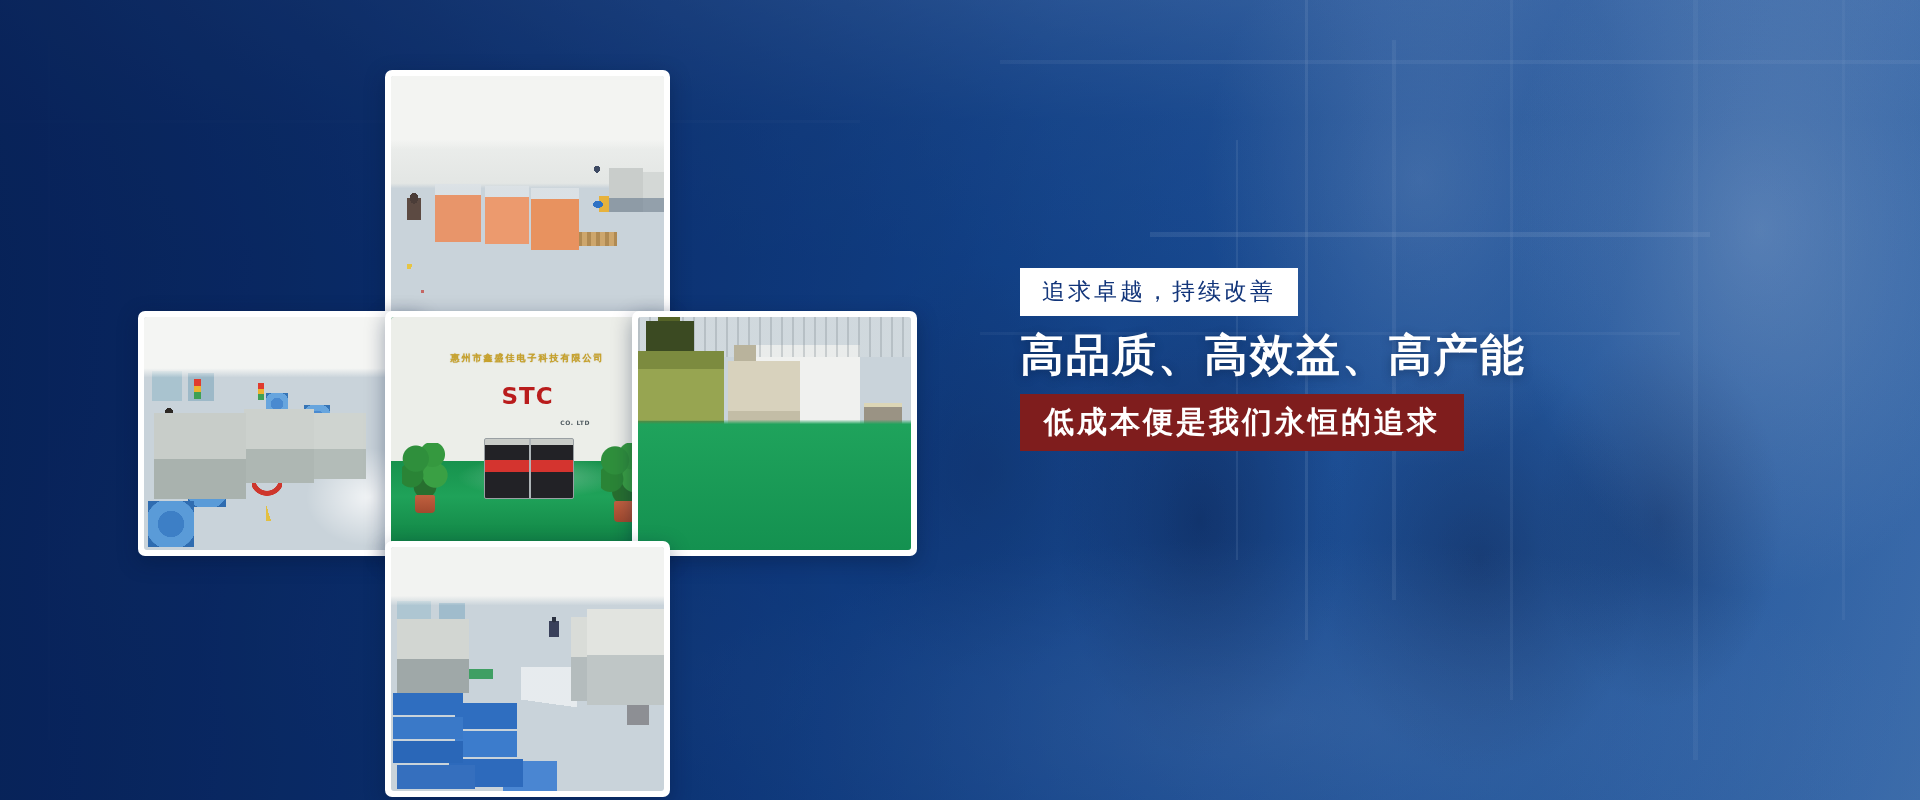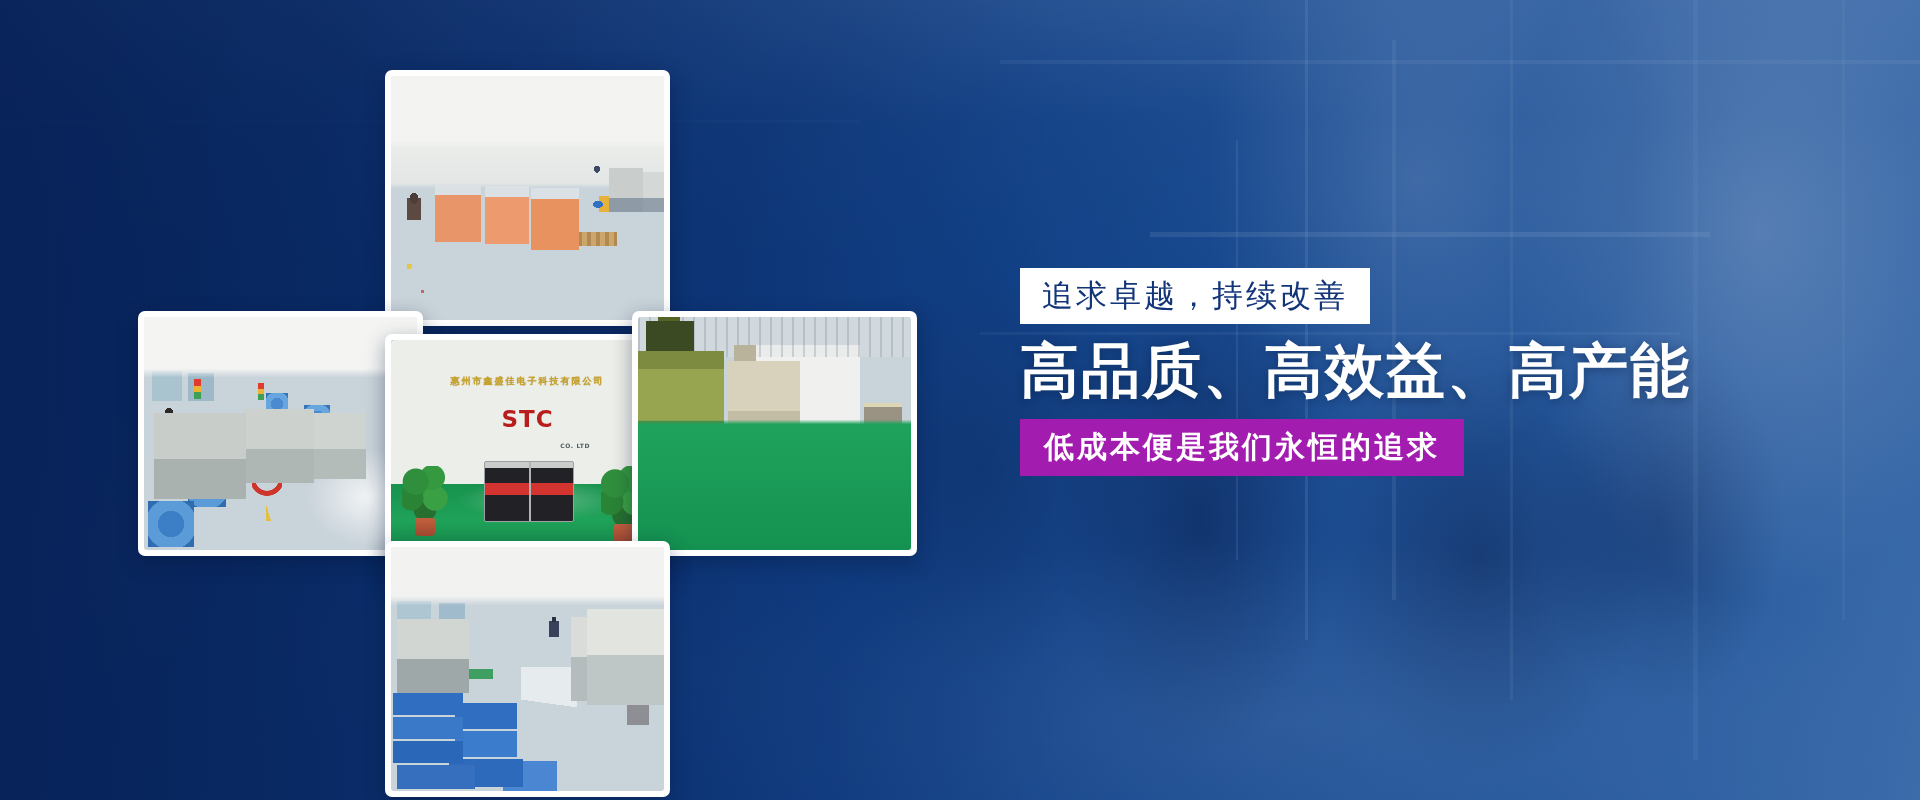--- a/index.html
+++ b/index.html
@@ -103,21 +103,21 @@
   .tile .shot {
     width:100%; height:100%;
     border-radius:3px;
     position:relative;
     overflow:hidden;
     background:#c9d3da;
   }
   
   #tile-top     { left:247px; top:0px;   width:285px; height:256px; }
   #tile-left    { left:0px;   top:241px; width:285px; height:245px; }
-  #tile-center  { left:247px; top:241px; width:285px; height:245px;margin-top:23px; }
+  #tile-center  { left:247px; top:241px; width:285px; height:245px; }
   #tile-right   { left:494px; top:241px; width:285px; height:245px; }
   #tile-bottom  { left:247px; top:471px; width:285px; height:256px; }
 
   
   .ph-workshop-orange {
     background:
       
       linear-gradient(180deg, #e9eceb 0%, #e4e8e7 52%, #dfe3e2 72%, #e8eceb 100%);
   }
   .ph-workshop-orange::before {
@@ -373,41 +373,41 @@
   
   #textblock {
     position:absolute;
     left:1020px; top:268px;
     width:700px;
   }
   #tagline-top {
     display:inline-block;
     background:#ffffff;
     color:#12357a;
-    font-size:31px;
+    font-size:23px;
     font-weight:400;
     letter-spacing:3px;
     line-height:1;
     padding:12px 22px 13px 22px;
     white-space:nowrap;
   }
   #headline {
     margin-top:13px;
     color:#ffffff;
-    font-size:59px;
+    font-size:44px;
     font-weight:700;
     letter-spacing:2px;
     line-height:1.16;
     white-space:nowrap;
     text-shadow:0 2px 10px rgba(6,26,60,.45);
   }
   #tagline-red {
     display:inline-block;
     margin-top:14px;
-    background:#a21caf;
+    background:#7f1d1d;
     color:#ffffff;
     font-size:30px;
     font-weight:700;
     letter-spacing:3px;
     line-height:1;
     padding:13px 24px 14px 24px;
     white-space:nowrap;
   }
 </style>
 </head>

